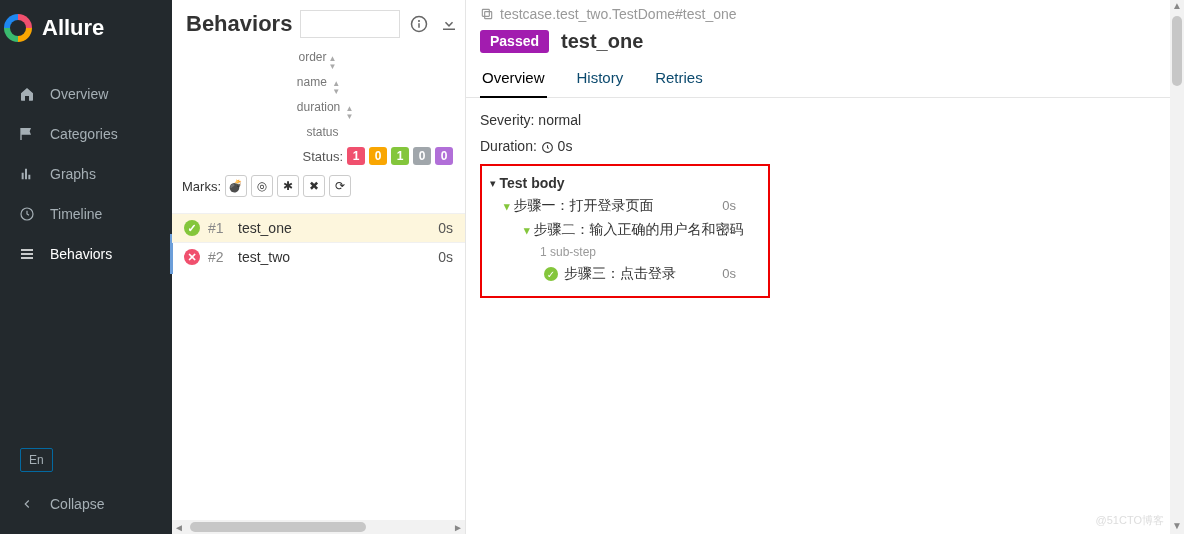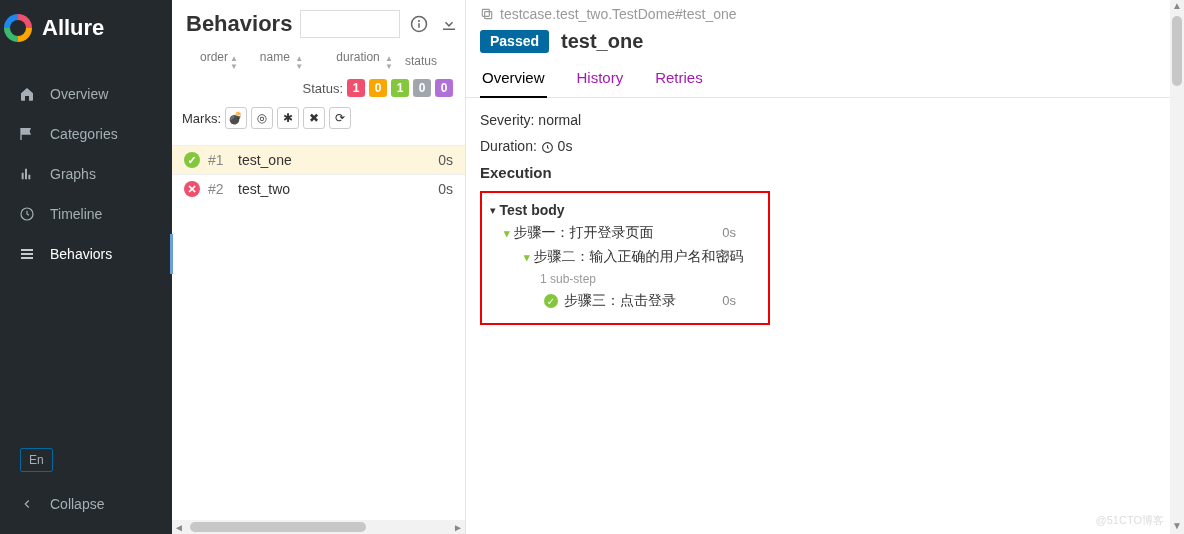--- a/index.html
+++ b/index.html
@@ -20,21 +20,21 @@
   .lang-box { margin-top: auto; padding: 0 20px 10px; }
   .lang-chip { border: 1px solid #0369a1; padding: 4px 8px; font-size: 12px; display: inline-block; border-radius: 2px; }
   .collapse { display: flex; align-items: center; gap: 14px; padding: 14px 18px 22px; cursor: pointer; }
 
   
   .middle { width: 294px; border-right: 1px solid #e5e5e5; display: flex; flex-direction: column; position: relative; }
   .mid-header { display: flex; align-items: center; padding: 10px 14px 8px; gap: 8px; }
   .mid-title { font-size: 22px; font-weight: 700; flex: 1; }
   .search-box { width: 100px; height: 28px; border: 1px solid #ddd; }
   .hdr-icon { color: #666; cursor: pointer; padding: 2px; }
-  .cols { display: flex; align-items: center; padding: 4px 28px 6px; color: #777; font-size: 12px; gap: 4px; }
+  .cols { display: flex; align-items: center; padding: 4px 10px 6px; color: #777; font-size: 12px; gap: 4px; flex-direction: column; }
   .col-order { width: 40px; }
   .col-name  { flex:1; text-align: center; }
   .col-dur   { width: 70px; text-align: right; }
   .col-stat  { width: 40px; text-align: right; overflow: hidden; white-space: nowrap; }
   .sort-arrows { font-size: 8px; line-height: 8px; display: inline-flex; flex-direction: column; margin-left: 2px; color:#aaa; }
   .status-row { display: flex; align-items: center; justify-content: flex-end; padding: 2px 12px 6px; gap: 4px; font-size: 13px; color:#555; }
   .status-badge { color:#fff; font-weight:600; font-size:12px; width:18px; height:18px; display:inline-flex; align-items:center; justify-content:center; border-radius:3px; }
   .marks-row { display:flex; align-items:center; padding: 4px 10px 16px; gap:4px; font-size:13px; }
   .mark-btn { width:22px; height:22px; border:1px solid #ccc; border-radius:3px; background:#fff; display:inline-flex; align-items:center; justify-content:center; cursor:pointer; font-size:12px; }
   .test-row { display:flex; align-items:center; padding: 6px 12px; gap:8px; font-size:14px; border-top:1px solid #f0f0f0; cursor:pointer; }
@@ -46,24 +46,24 @@
   .dot-pass { background:#84c63c; }
   .dot-fail { background:#f0506e; }
   .mid-scroll { position:absolute; bottom:0; left:0; right:0; height:14px; background:#f2f2f2; display:flex; align-items:center; }
   .mid-scroll .thumb { margin-left:4px; height:10px; width:60%; background:#c7c7c7; border-radius:5px; }
   .mid-scroll .arrow { width:14px; text-align:center; color:#888; font-size:10px; }
 
   
   .detail { flex:1; position:relative; display:flex; flex-direction:column; padding: 6px 0 0 0; }
   .crumb { display:flex; align-items:center; gap:6px; color:#999; padding: 0 14px 4px; font-size:14px; }
   .det-title-row { display:flex; align-items:center; gap:12px; padding: 4px 14px 8px; }
-  .passed-badge { background:#0369a1; color:#fff; font-weight:700; padding:3px 10px 4px; border-radius:3px; font-size:14px; }
+  .passed-badge { background:#a21caf; color:#fff; font-weight:700; padding:3px 10px 4px; border-radius:3px; font-size:14px; }
   .det-title { font-size:20px; font-weight:700; }
   .tabs { display:flex; gap:28px; padding: 0 14px; border-bottom:1px solid #e5e5e5; }
-  .tab { padding: 8px 2px 10px; cursor:pointer; color:#a21caf; font-size:15px; }
+  .tab { padding: 8px 2px 10px; cursor:pointer; color:#0c4a6e; font-size:15px; }
   .tab.active { color:#000; border-bottom:2px solid #000; margin-bottom:-1px; font-weight:500; }
   .det-body { padding: 14px 14px 0; }
   .kv { margin-bottom: 10px; font-size:14px; }
   .exec-h { font-weight:700; font-size:15px; margin: 6px 0 10px; }
   .redbox { border:2px solid #e00; padding: 6px 8px 10px; width: 290px; }
   .tree-row { display:flex; align-items:center; padding: 3px 0; }
   .caret { color:#333; font-size:11px; margin-right:4px; }
   .caret-green { color:#84c63c; font-size:11px; margin-right:4px; font-weight:700; }
   .tree-label { font-size:14px; }
   .tree-sub   { font-size:12px; color:#999; }
@@ -228,21 +228,20 @@
       <span>normal</span>
     </div>
     <div class="kv">
       <span>Duration:</span>
       <span style="vertical-align:middle;display:inline-block"><svg width="13" height="13" viewBox="0 0 24 24" fill="none" stroke="#333" stroke-width="2">
             <circle cx="12" cy="12" r="9"></circle>
             <path d="M12 8v4l2 2"></path>
           </svg></span>
       <span>0s</span>
     </div>
-    <div class="exec-h">Execution</div>
 
     <div class="redbox">
       <div class="tree-row">
         <span class="caret">▾</span>
         <span class="tree-label" style="font-weight:700">Test body</span>
       </div>
 
       <div class="step-line">
         <div class="tree-row indent-1">
           <span class="caret-green">▾</span>

